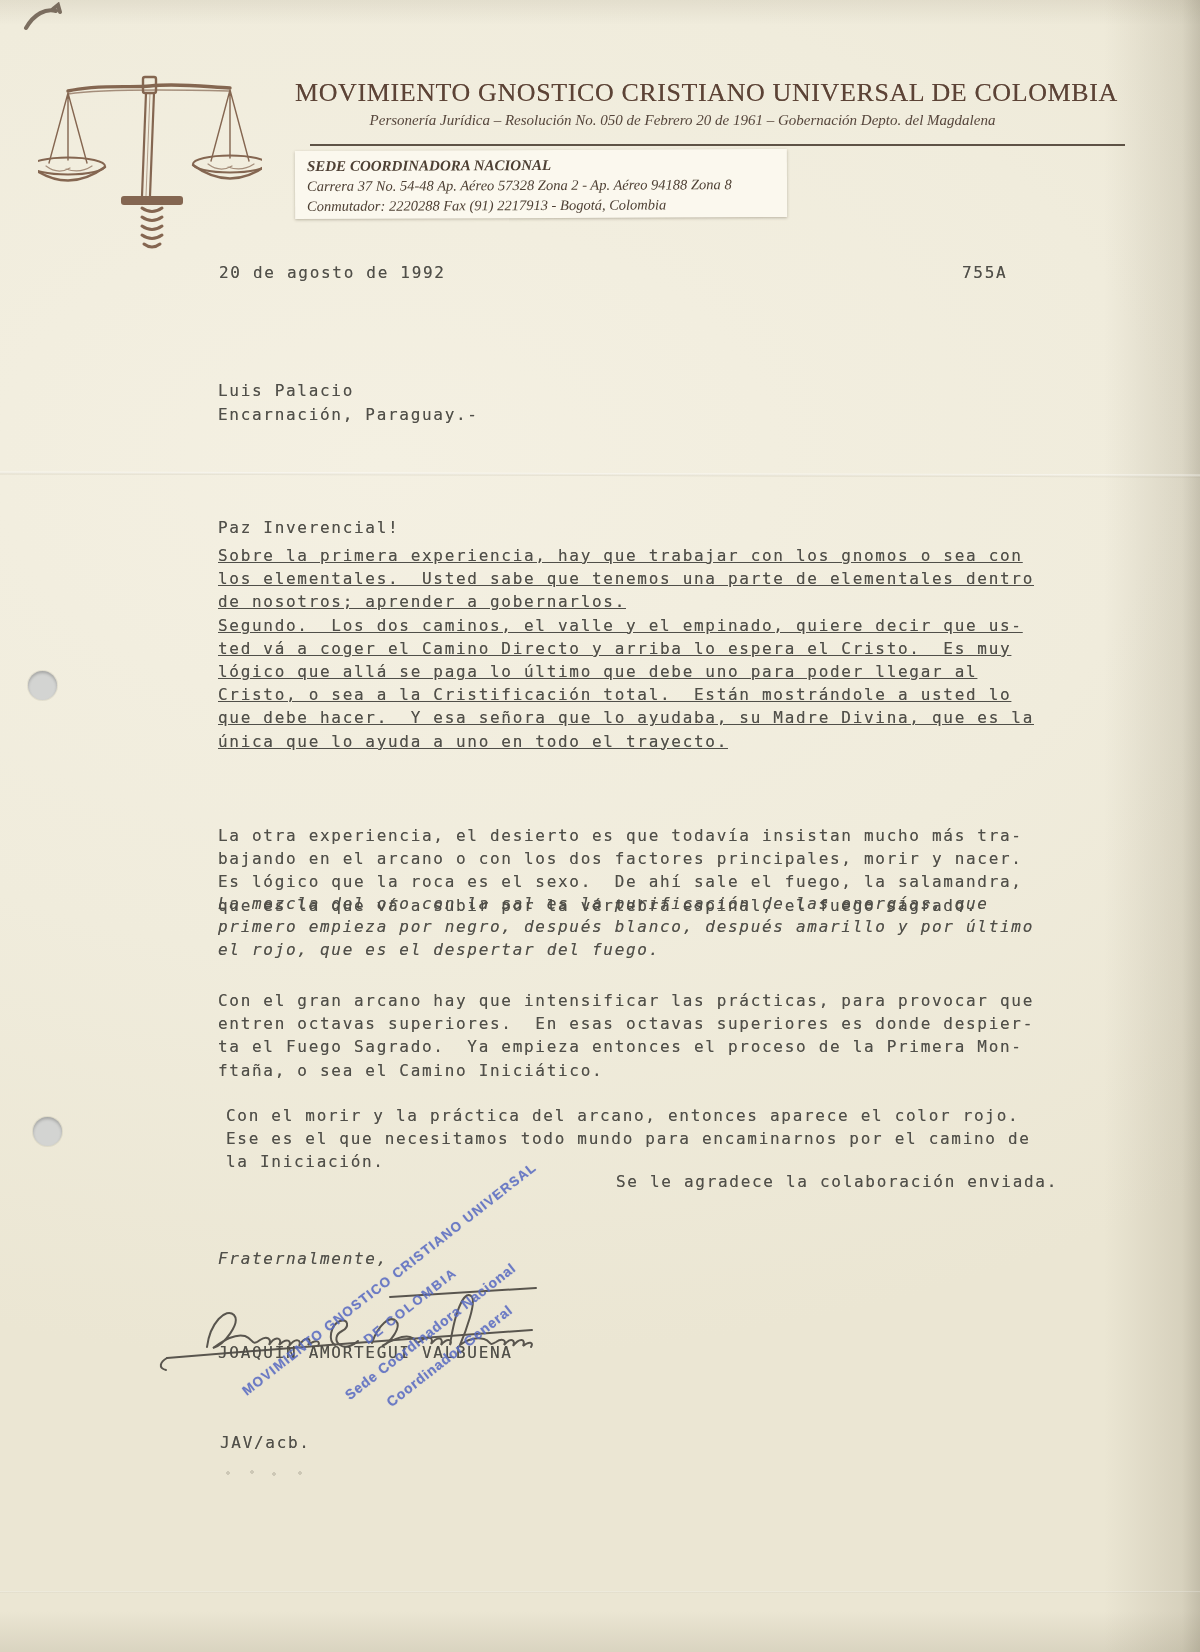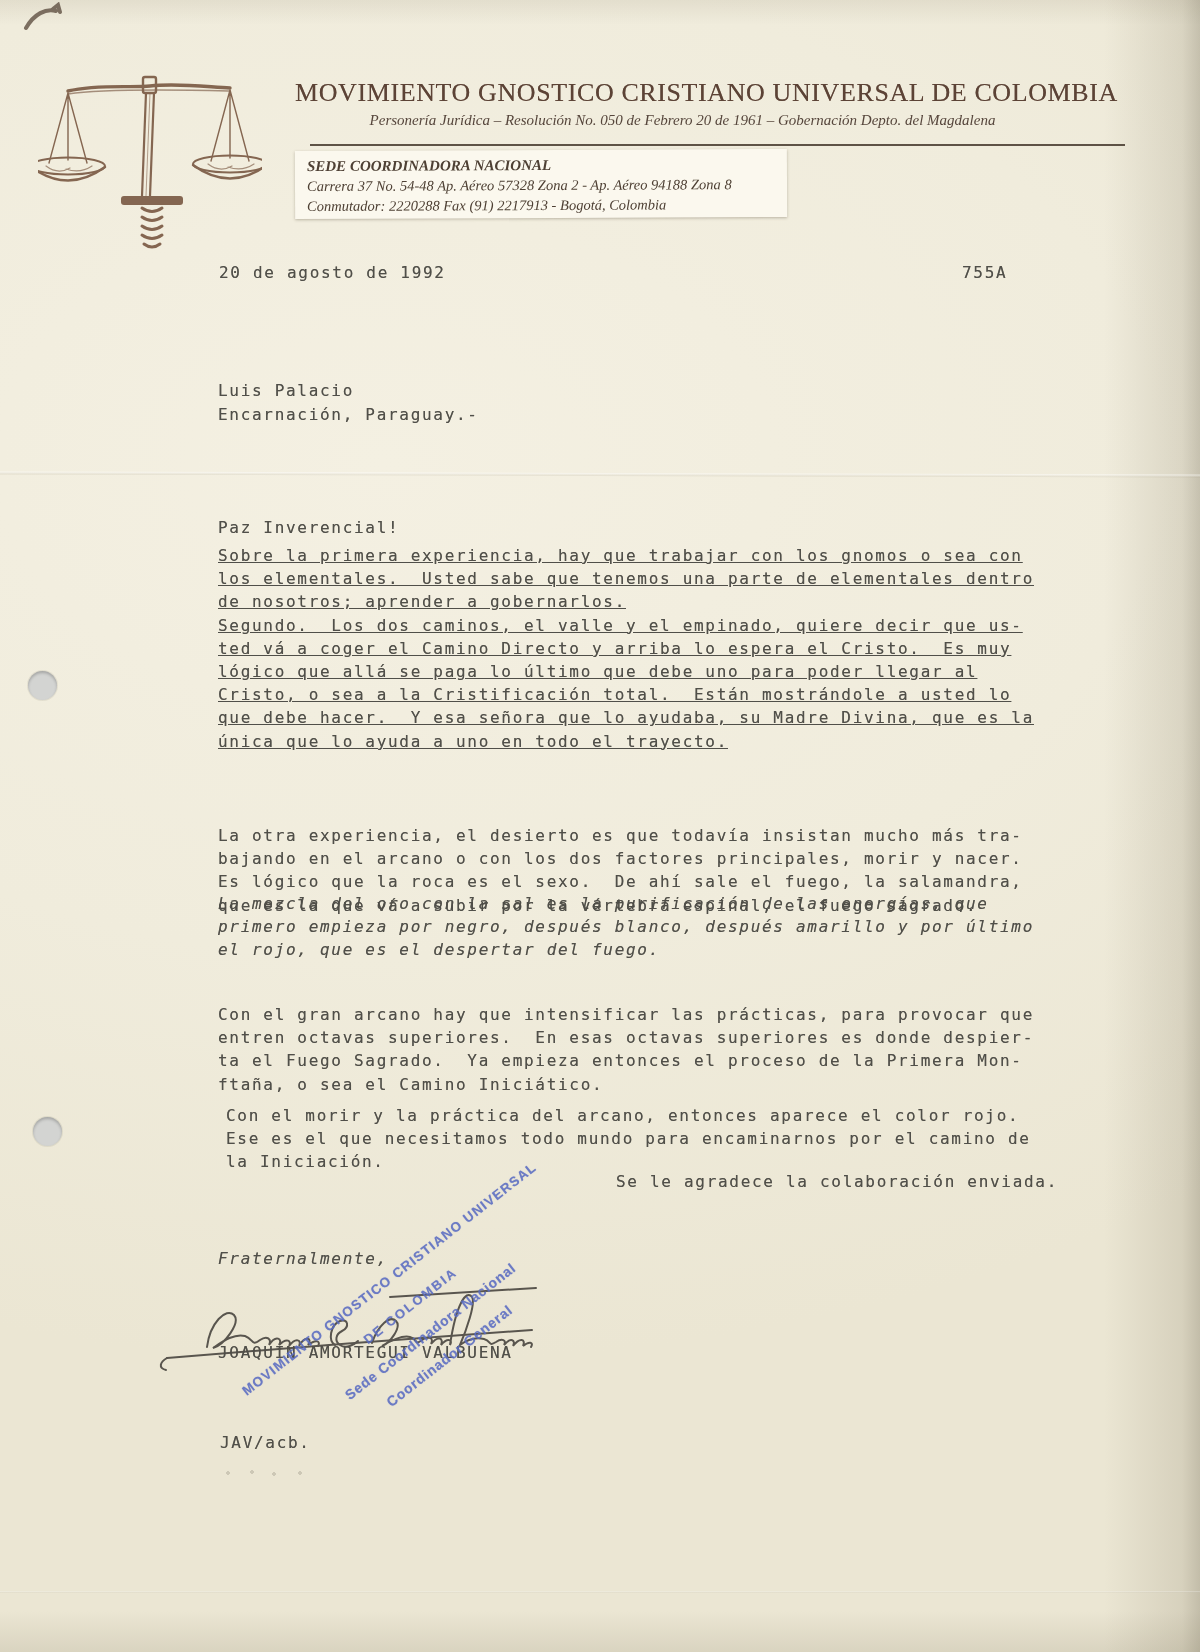--- a/index.html
+++ b/index.html
@@ -146,21 +146,21 @@
 Cristo, o sea a la Cristificación total.  Están mostrándole a usted lo
 que debe hacer.  Y esa señora que lo ayudaba, su Madre Divina, que es la
 única que lo ayuda a uno en todo el trayecto.</div>
   <div class="abs tw" style="left:218px; top:780px; width:840px;margin-top:44px;">La otra experiencia, el desierto es que todavía insistan mucho más tra-
 bajando en el arcano o con los dos factores principales, morir y nacer.
 Es lógico que la roca es el sexo.  De ahí sale el fuego, la salamandra,
 que es la que vá a subir por la vértebra espinal, el fuego sagrado.</div>
   <div class="abs tw" style="left:218px; top:892px; width:840px;font-style:italic;">La mezcla del oro con la sal es la purificación de las energías, que
 primero empieza por negro, después blanco, después amarillo y por último
 el rojo, que es el despertar del fuego.</div>
-  <div class="abs tw" style="left:218px; top:989px; width:840px;margin-top:14px;">Con el gran arcano hay que intensificar las prácticas, para provocar que
+  <div class="abs tw" style="left:218px; top:989px; width:840px;">Con el gran arcano hay que intensificar las prácticas, para provocar que
 entren octavas superiores.  En esas octavas superiores es donde despier-
 ta el Fuego Sagrado.  Ya empieza entonces el proceso de la Primera Mon-
 ftaña, o sea el Camino Iniciático.</div>
   <div class="abs tw" style="left:218px; top:1104px; width:840px;margin-left:8px;">Con el morir y la práctica del arcano, entonces aparece el color rojo.
 Ese es el que necesitamos todo mundo para encaminarnos por el camino de
 la Iniciación.</div>
   <div class="abs tw" style="left:218px; top:1170px; width:840px;text-align:right;">Se le agradece la colaboración enviada.</div>
 
   <div class="abs tw" style="left:218px; top:1247px;font-style:italic;">Fraternalmente,</div>
 

